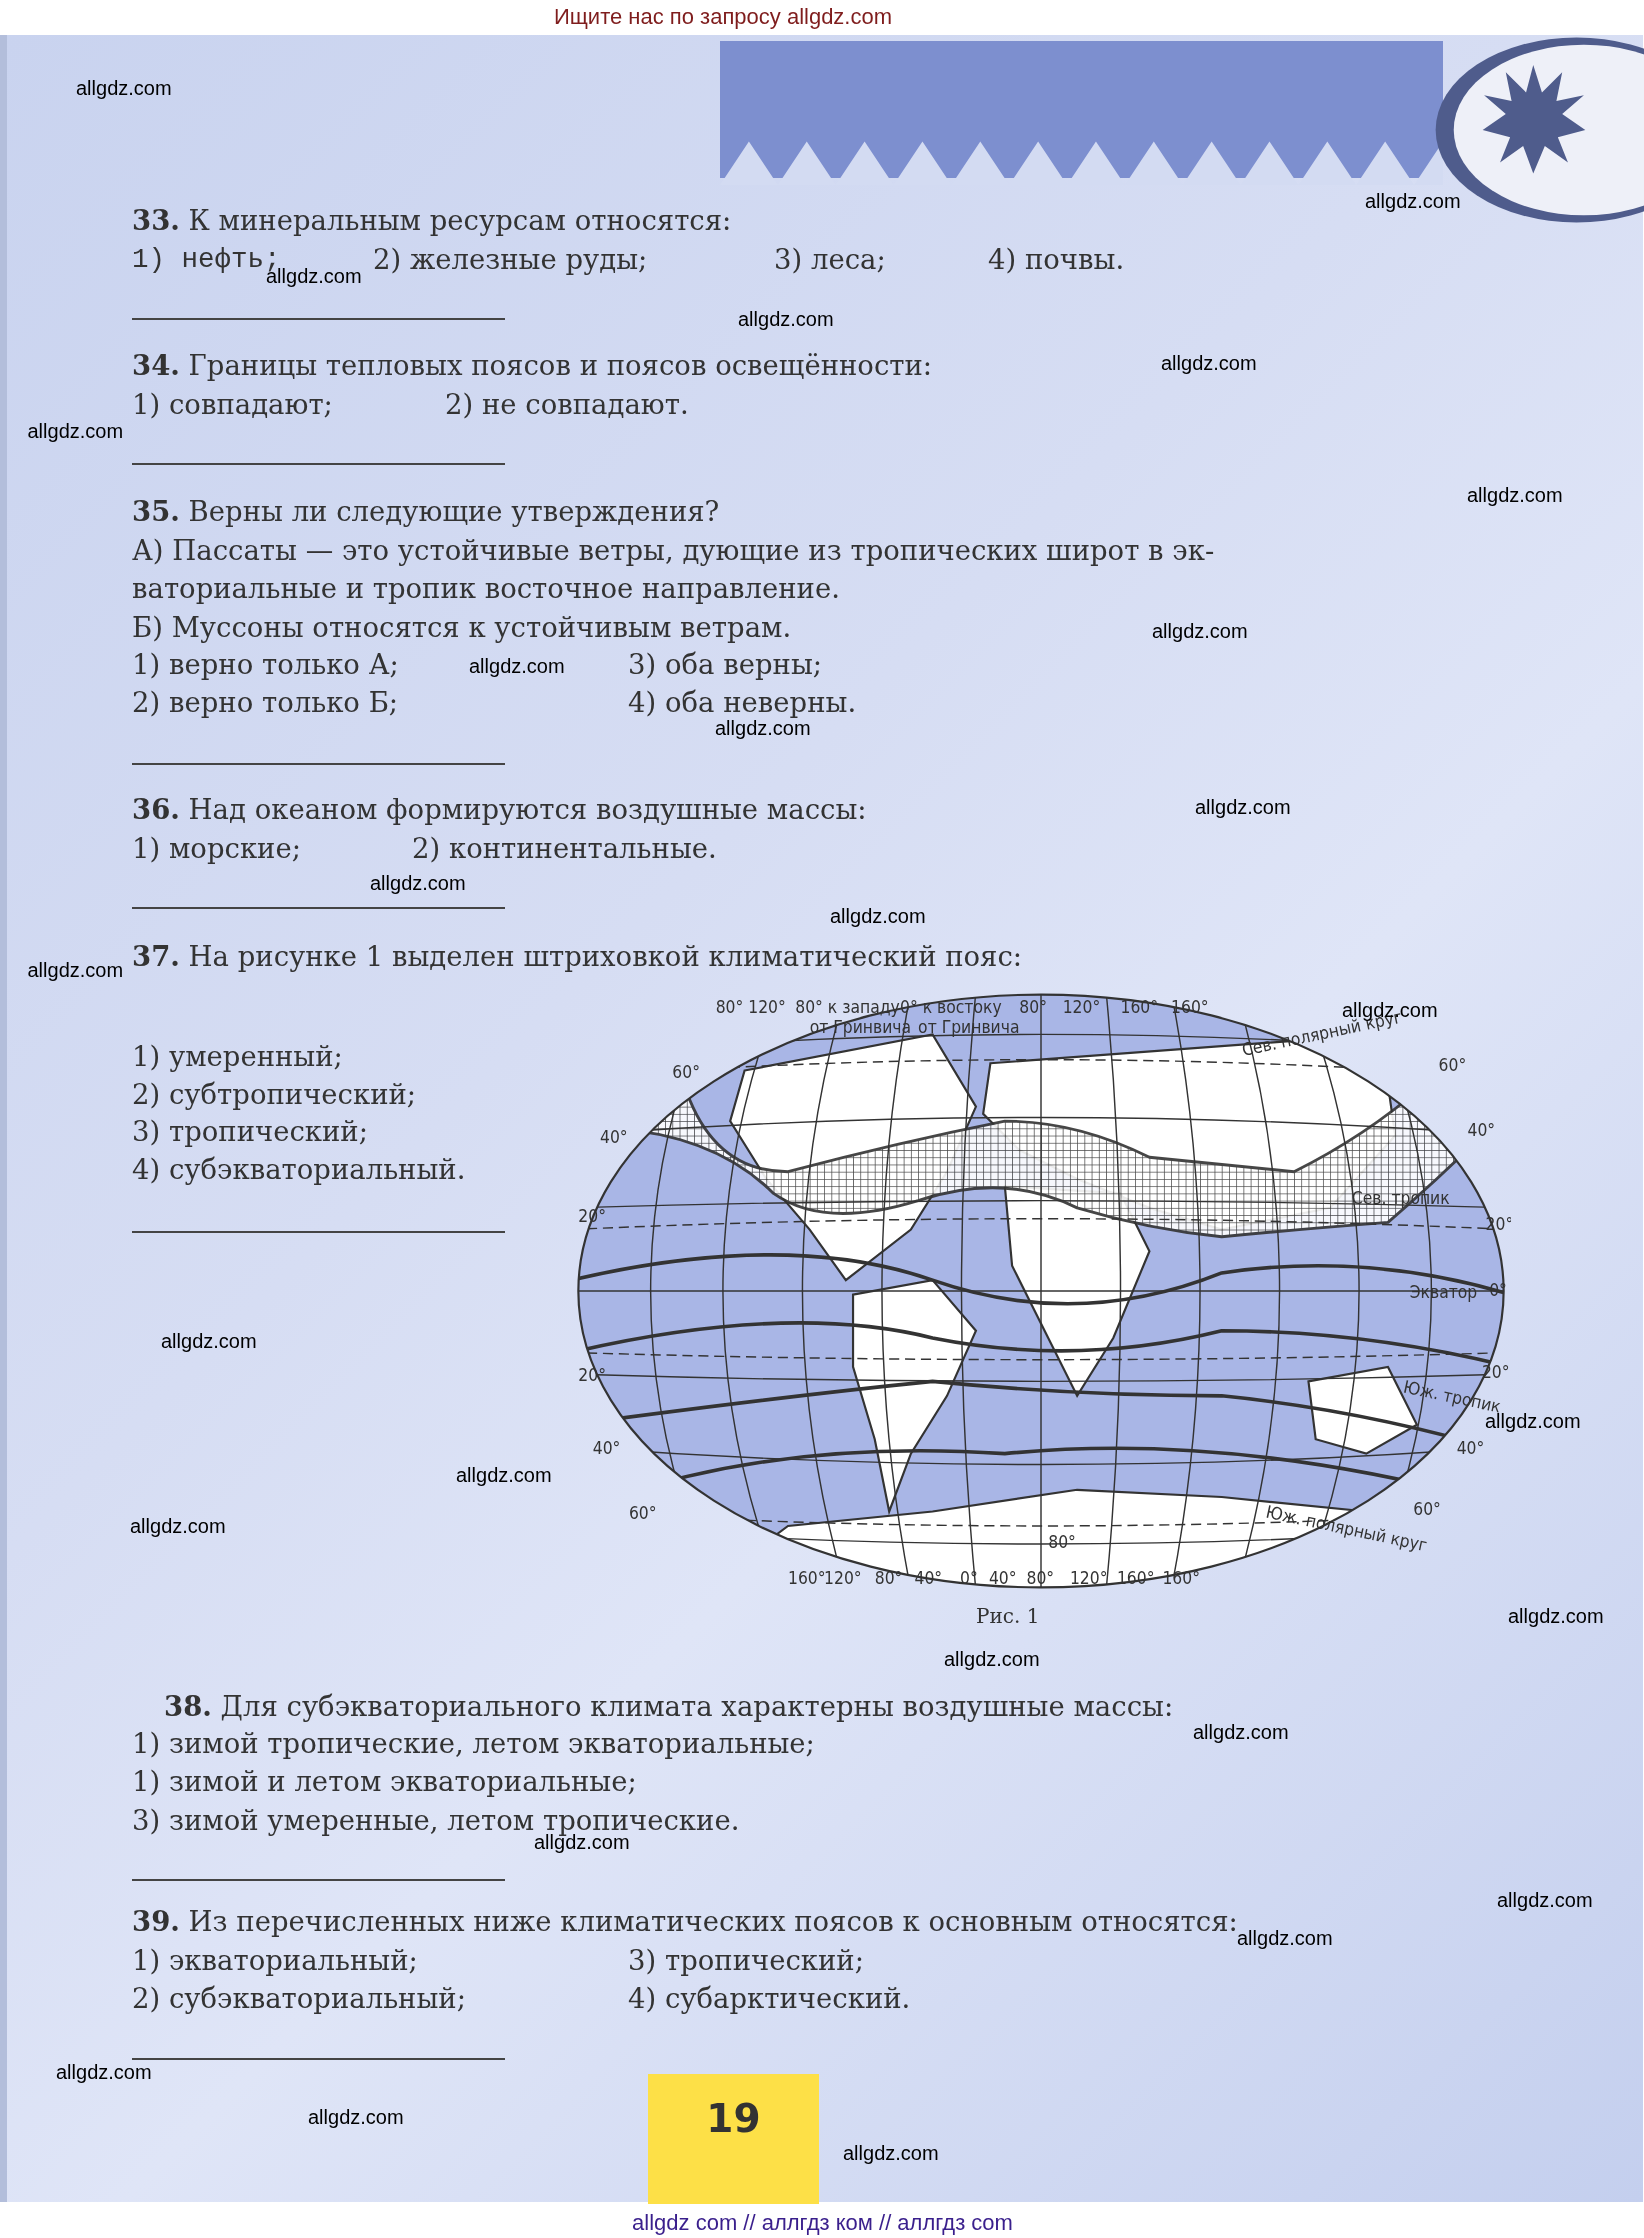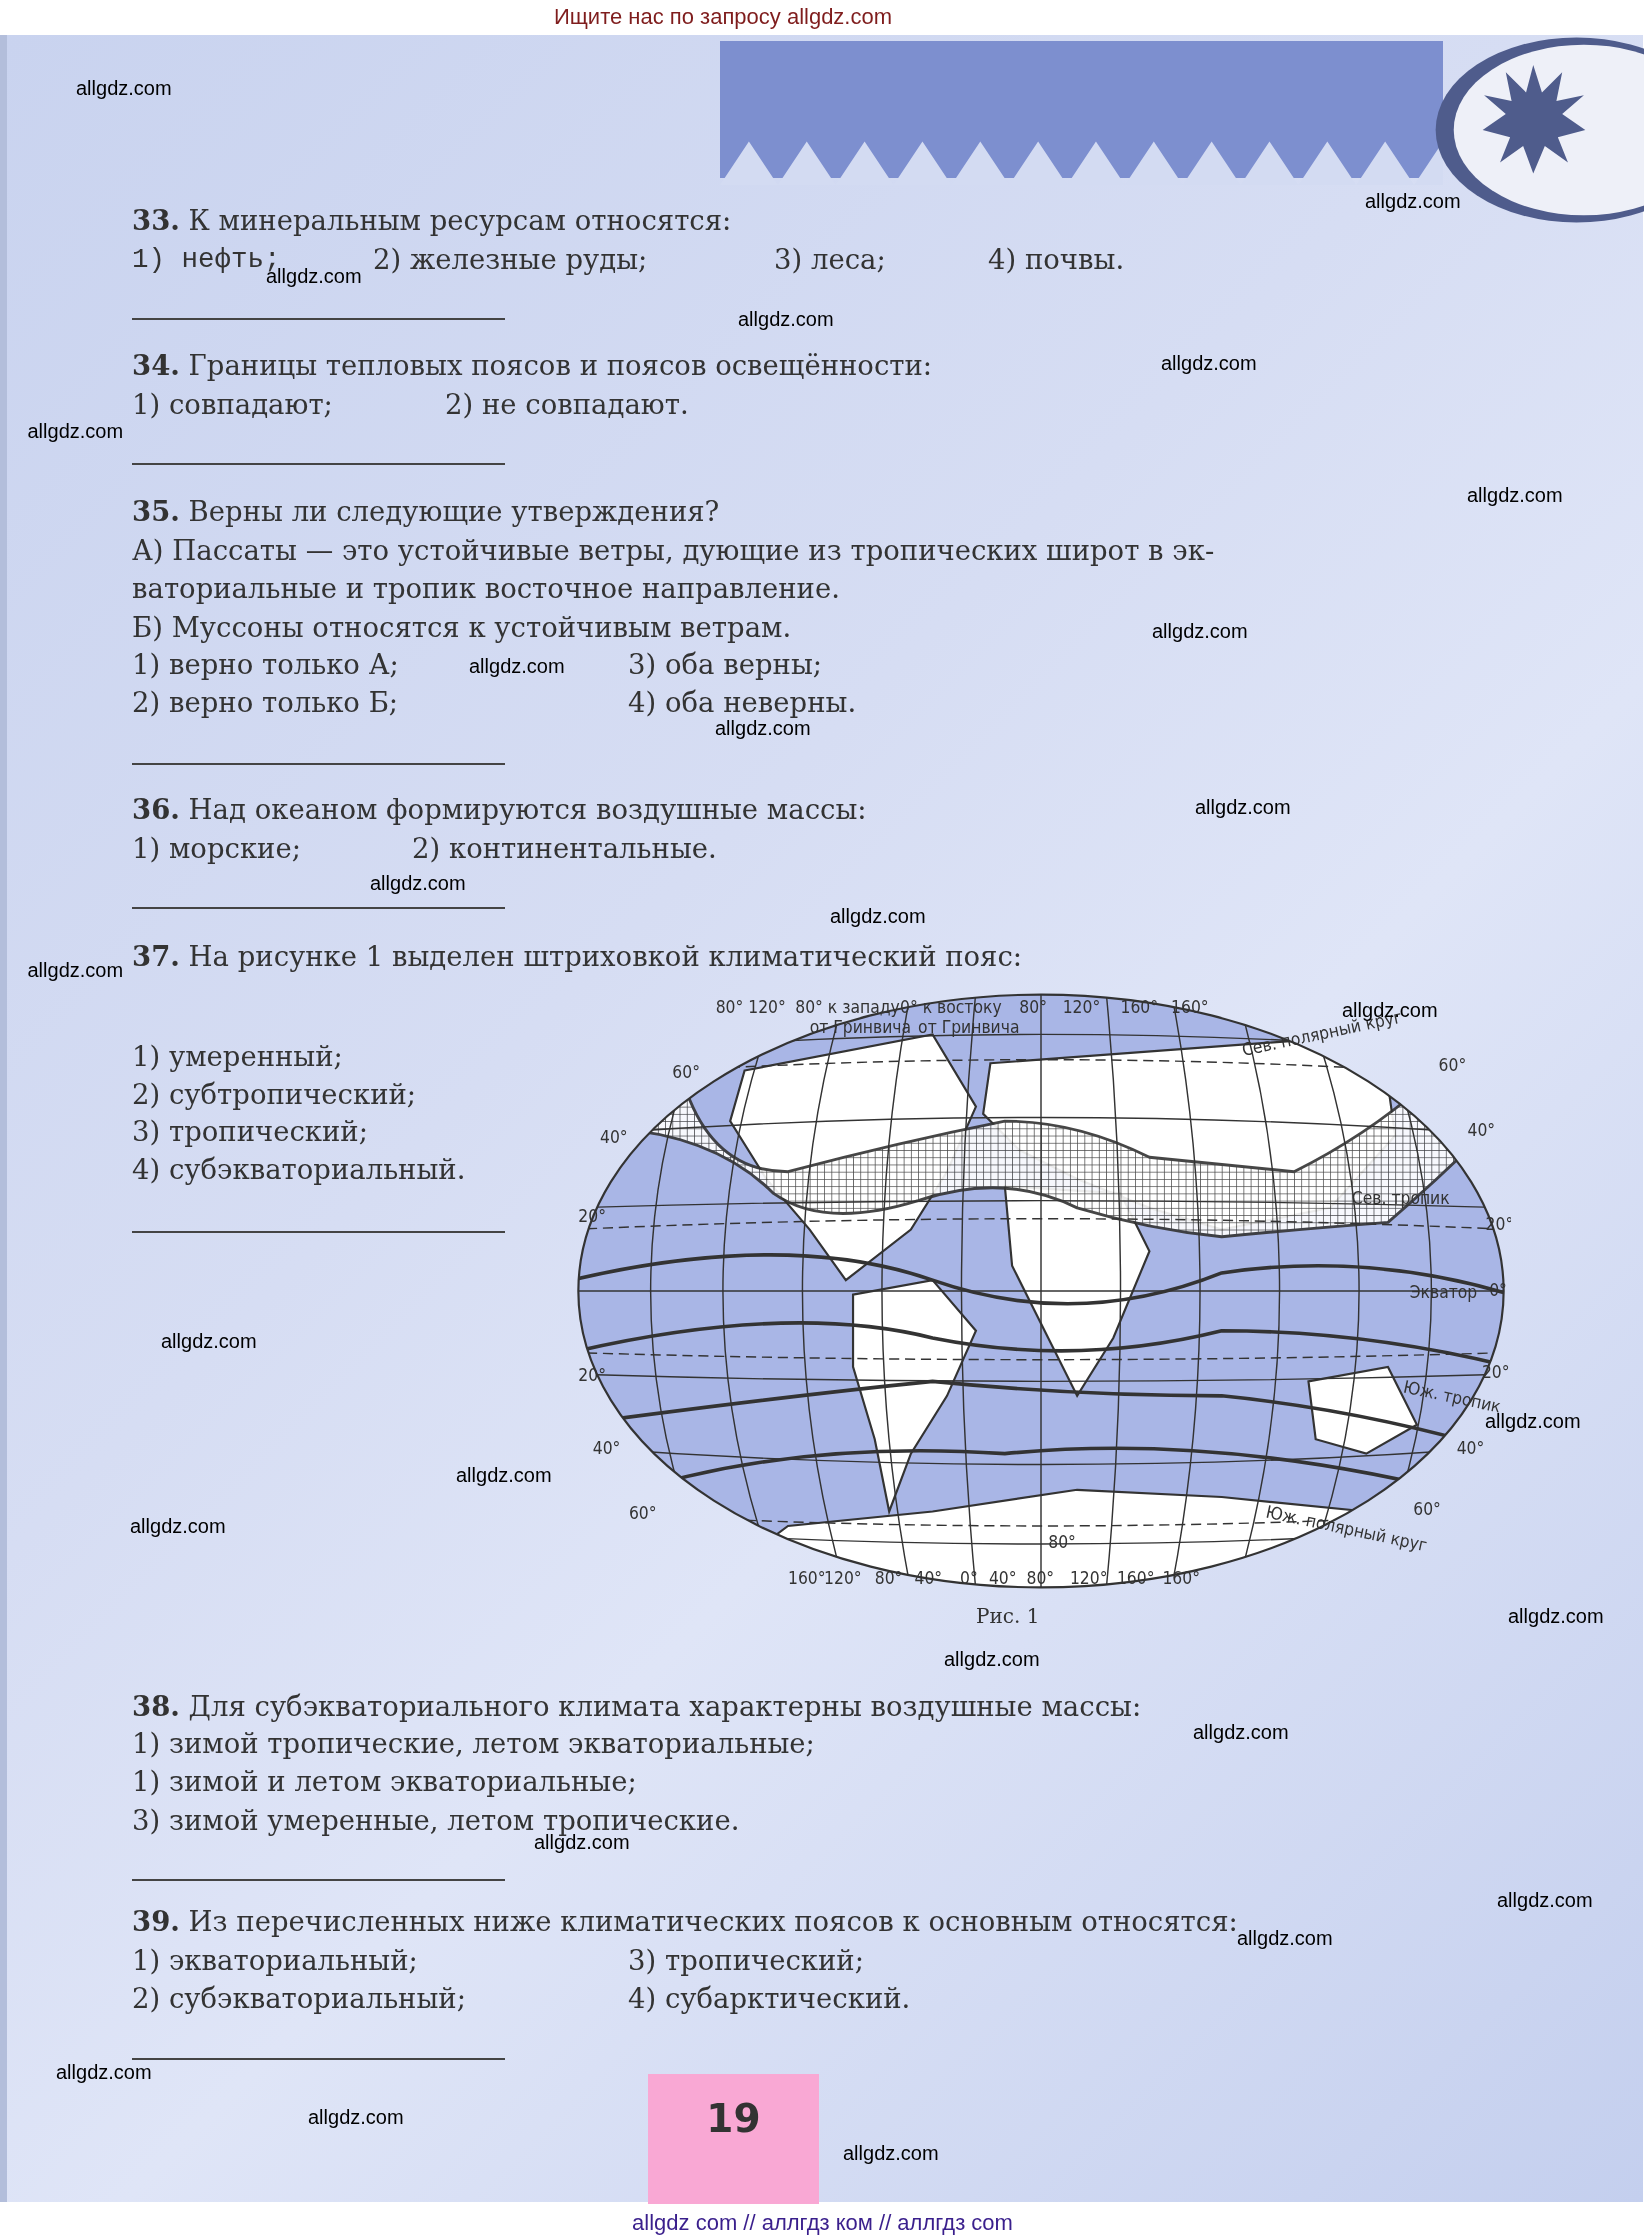--- a/index.html
+++ b/index.html
@@ -8,21 +8,21 @@
   .page{position:absolute;left:0;top:35px;width:1636px;height:2167px;background:linear-gradient(135deg,#c9d3ef 0%,#d6ddf3 40%,#dfe5f7 60%,#c4cfee 100%);border-left:7.2px solid #b3bedb;}
   .header-band{position:absolute;left:720px;top:5.8px;width:723px;height:137px;background:#7d8fcf;}
   .zigzag{position:absolute;left:720px;top:123px;width:723px;height:58px;}
   .emblem{position:absolute;left:1432px;top:5.8px;width:217px;height:188px;}
   .q{position:absolute;left:132px;font-size:27.5px;line-height:39px;color:#333;}
   .q .num{font-weight:bold;}
   .answer-line{position:absolute;left:132px;width:373px;height:2.2px;background:#444;}
   .wm{position:absolute;font-family:"Liberation Sans",sans-serif;font-size:20px;color:#000;}
   .map{position:absolute;left:571px;top:991px;width:940px;height:600px;}
   .caption{position:absolute;left:976px;top:1604px;font-size:20px;color:#333;}
-  .page-num-box{position:absolute;left:648px;top:2074px;width:171px;height:130px;background:#f9a8d4;}
+  .page-num-box{position:absolute;left:648px;top:2074px;width:171px;height:130px;background:#fde047;}
   .page-num{position:absolute;left:0;right:0;top:22px;text-align:center;font-family:"DejaVu Sans",sans-serif;font-weight:bold;font-size:39px;color:#333;}
   .bottom-banner{position:absolute;left:0;top:2206px;width:1645px;height:33px;text-align:center;font-family:"Liberation Sans",sans-serif;font-size:22px;line-height:33px;color:#3a1f8c;}
 </style>
 </head>
 <body>
 
 <div class="top-banner">Ищите нас по запросу allgdz.com</div>
 
 <div class="page"></div>
 
@@ -184,21 +184,21 @@
     <text x="538" y="820">0°</text>
     <text x="578" y="820">40°</text>
     <text x="630" y="820">80°</text>
     <text x="690" y="820">120°</text>
     <text x="755" y="820">160°</text>
     <text x="818" y="820">160°</text>
   </g>
 </svg>
 <div class="caption">Рис. 1</div>
 
-<div class="q" style="top:1687px;">
+<div class="q" style="top:1687px;margin-left:32px;">
   <span class="num">38.</span>
   <span>Для субэкваториального климата характерны воздушные массы:</span>
 </div>
 <div class="q" style="top:1724px;">1) зимой тропические, летом экваториальные;</div>
 <div class="q" style="top:1762px;">1) зимой и летом экваториальные;</div>
 <div class="q" style="top:1801px;">3) зимой умеренные, летом тропические.</div>
 <div class="answer-line" style="top:1879px;"></div>
 
 <div class="q" style="top:1902px;">
   <span class="num">39.</span>

